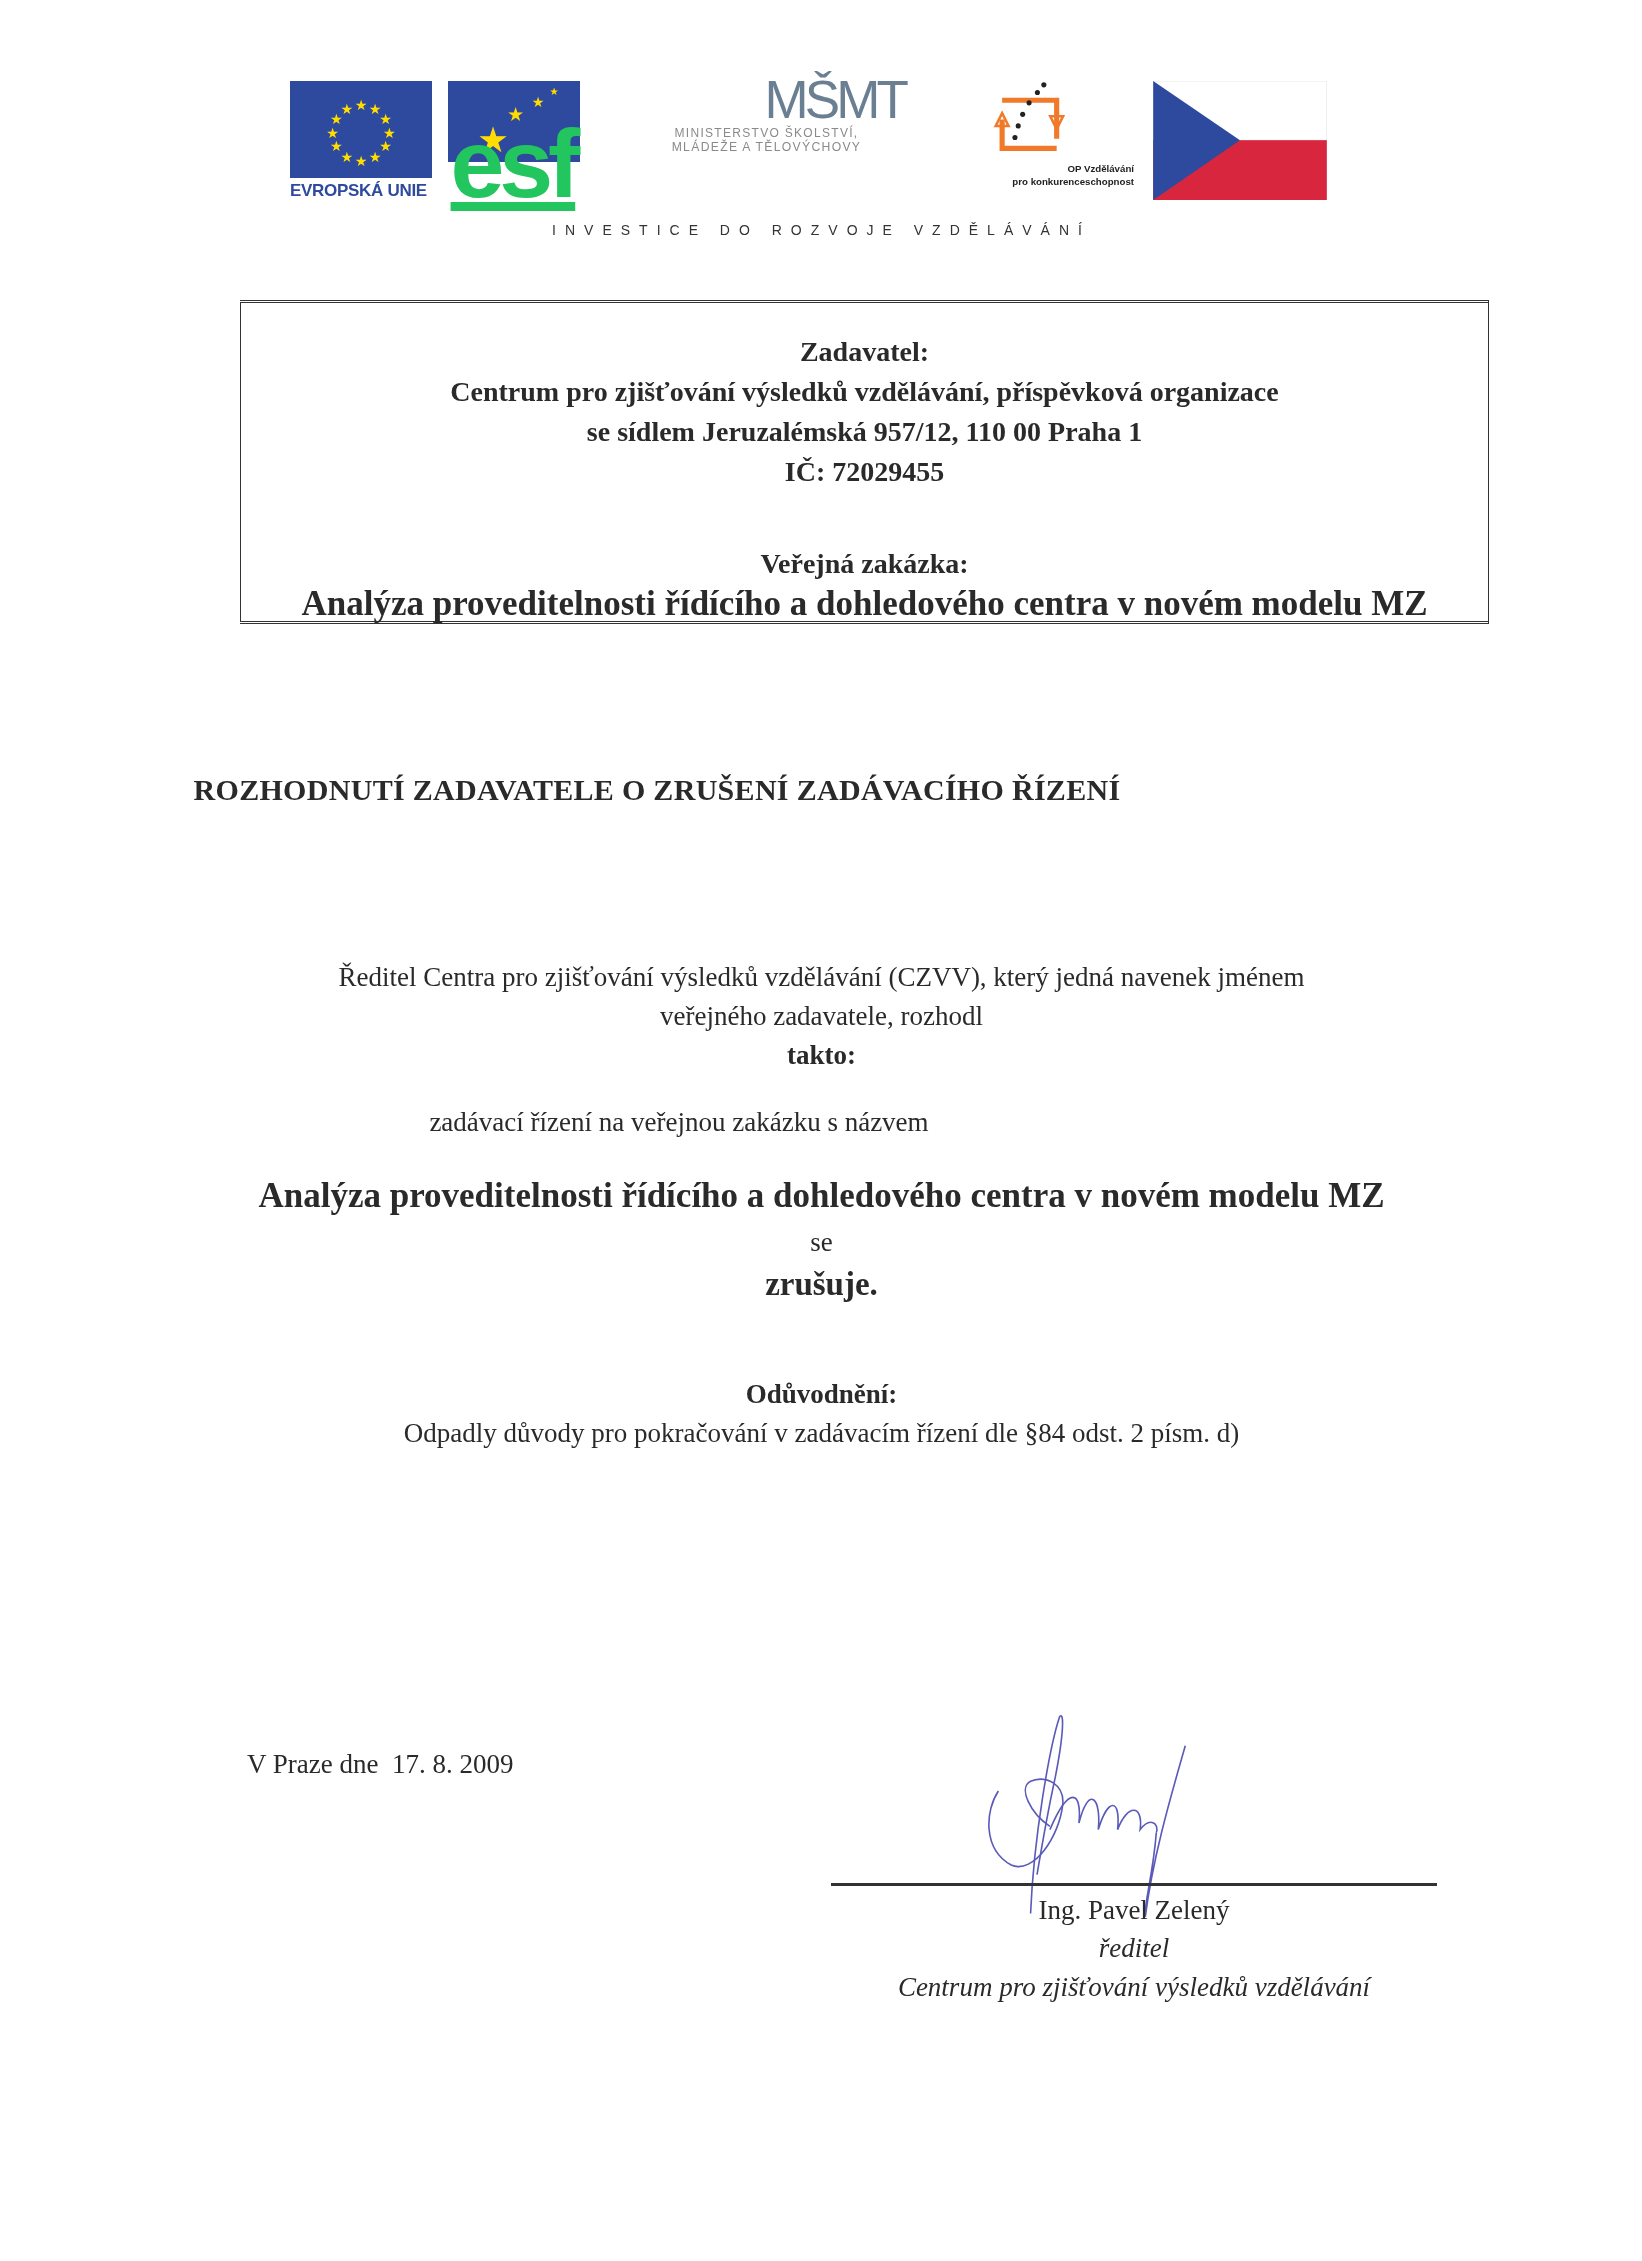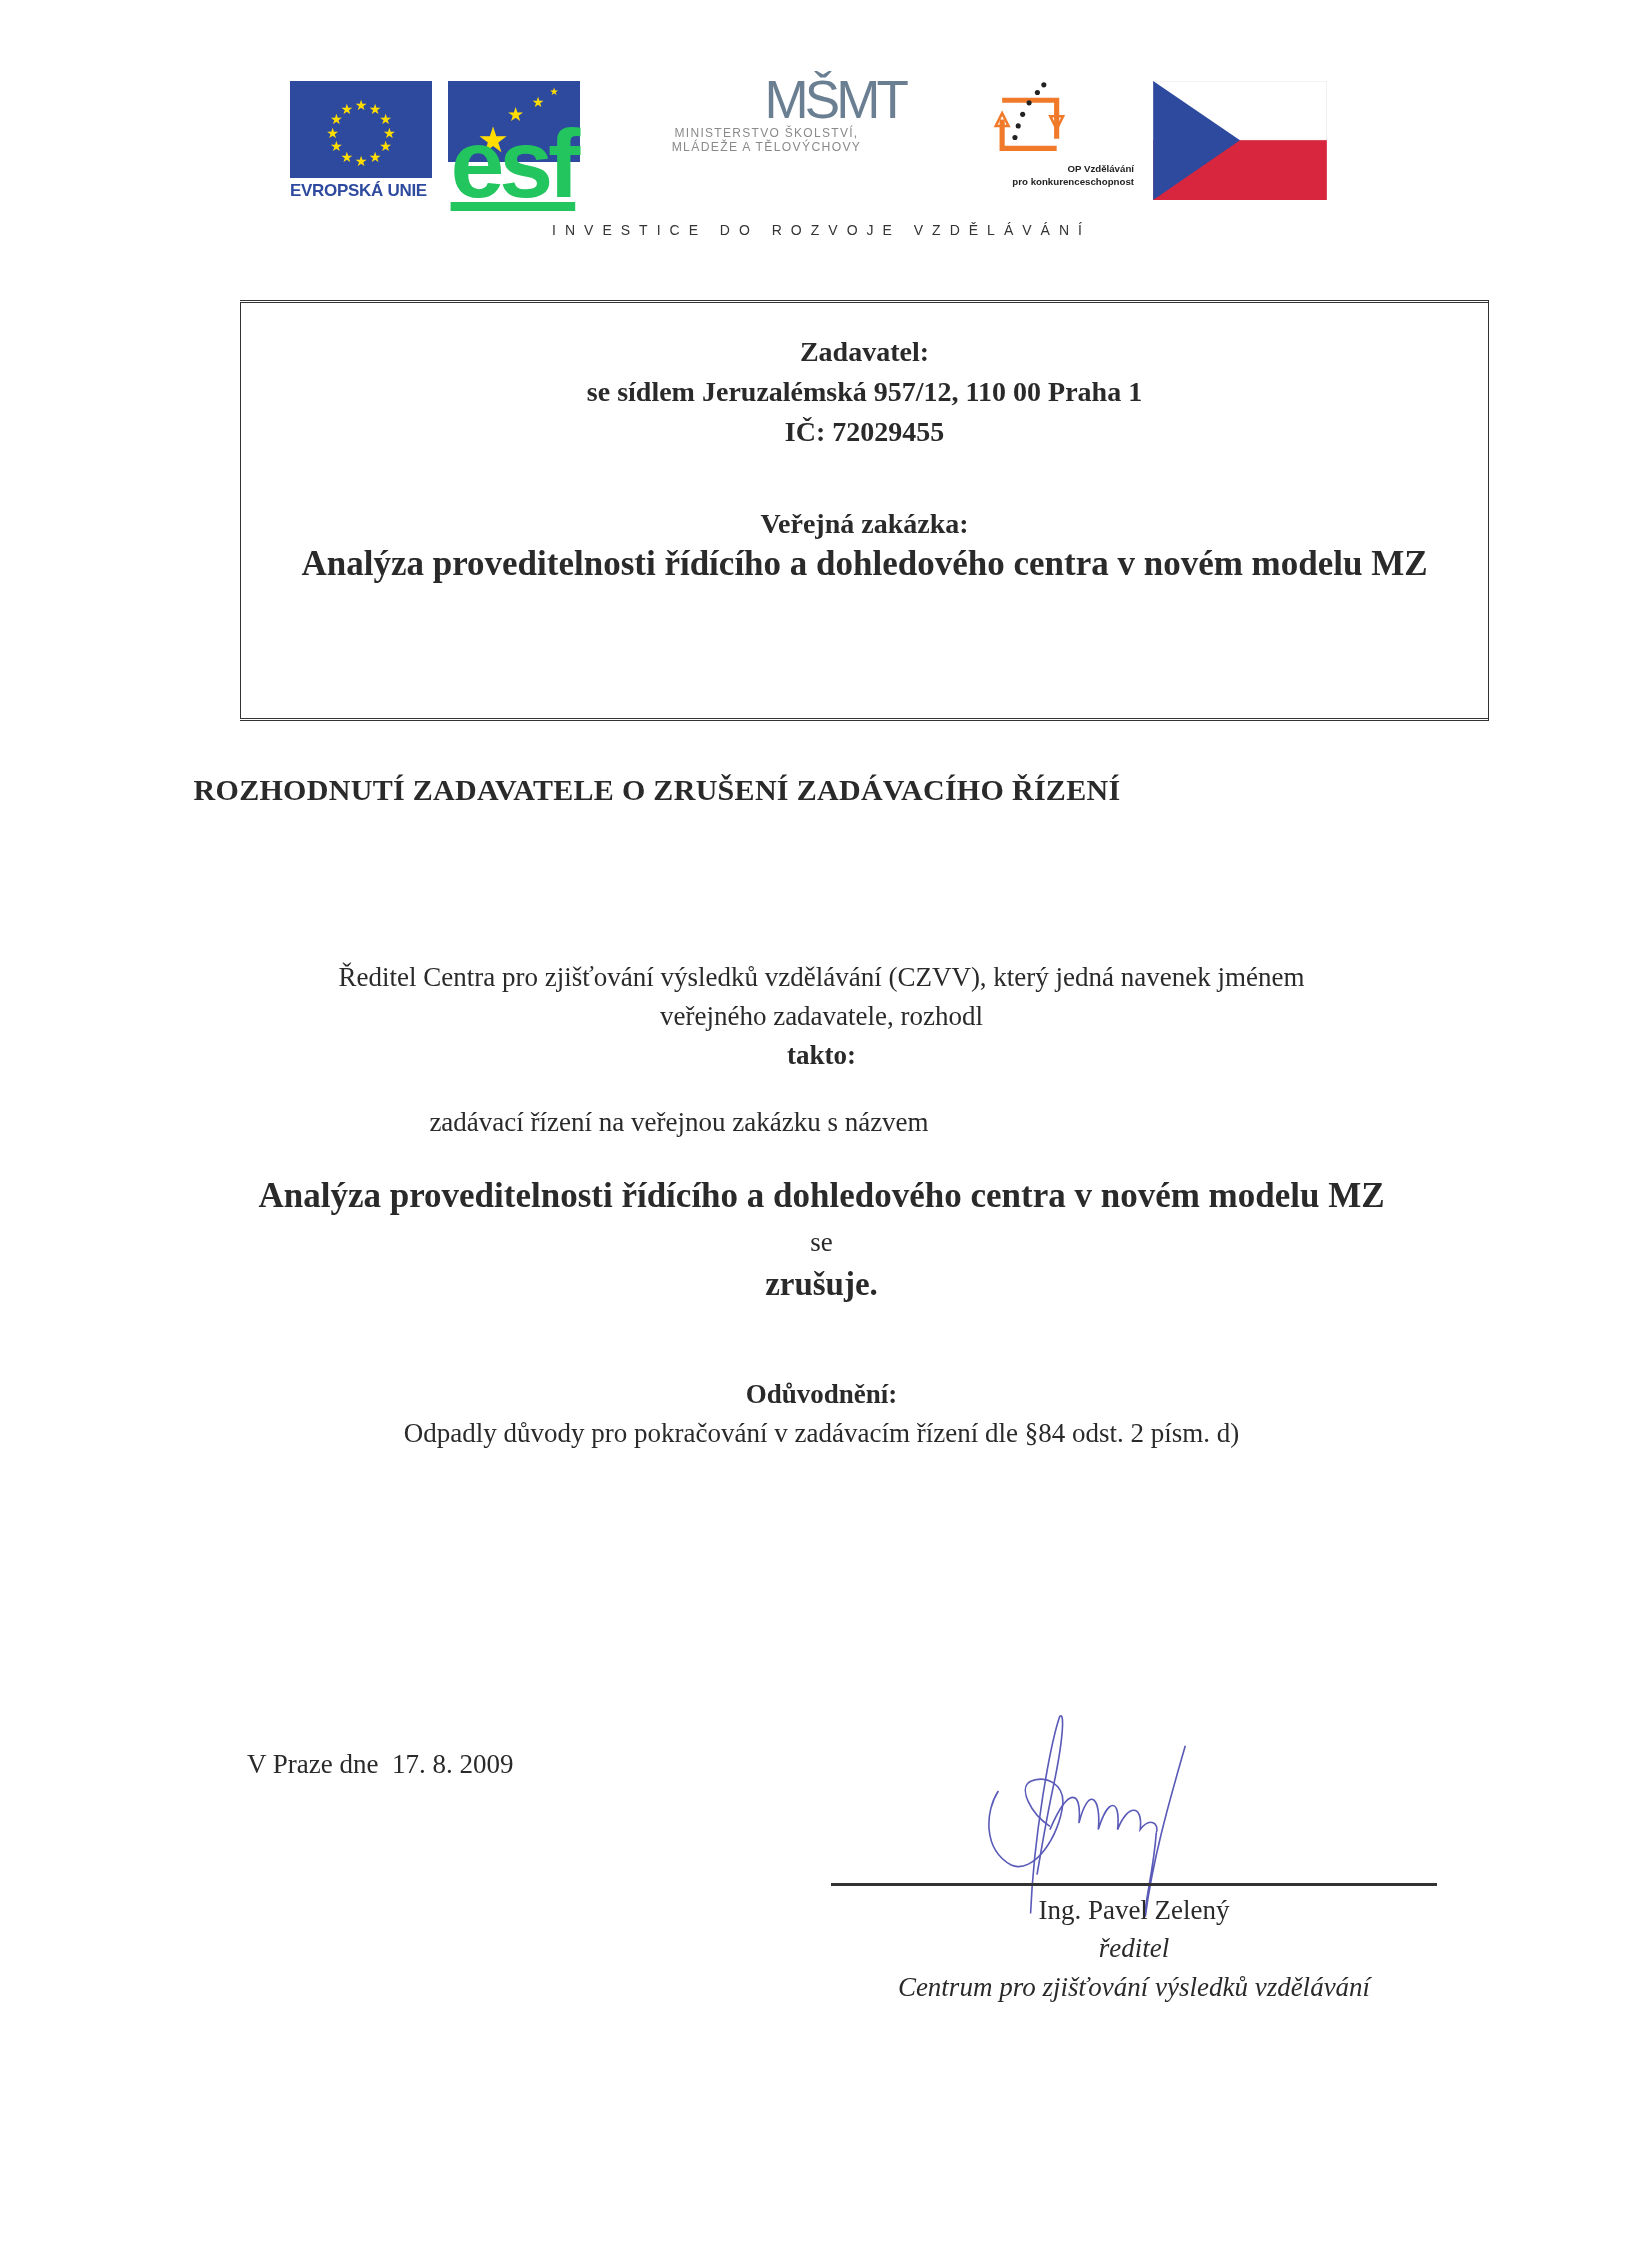--- a/index.html
+++ b/index.html
@@ -19,21 +19,21 @@
   #msmt-line1,#msmt-line2 { font-family:"Liberation Sans",sans-serif; color:#8a8a8a; text-align:center; letter-spacing:1.3px; }
   #msmt-line1 { font-size:12px; margin-top:3.9px; }
   #msmt-line2 { font-size:12.2px; }
   #op-logo { left:928px; top:81px; width:206px; height:122px; }
   #op-mark { width:84px; height:77px; margin:0 auto; position:relative; }
   #op-label { font-family:"Liberation Sans",sans-serif; font-weight:bold; font-size:9.7px; text-align:right; color:#222; line-height:1.3; margin-top:5.2px; }
   #cz-flag { left:1153px; top:81px; width:174px; height:119px; }
   #tagline { left:0; width:1643px; top:222px; font-family:"Liberation Sans",sans-serif; font-size:14px; letter-spacing:9px; color:#333; }
 
   
-  #header-box { left:240px; top:300px; width:1249px; height:421px; border-top:3.2px double #333; border-bottom:3.2px double #333; border-left:1.3px solid #333; border-right:1.3px solid #333; box-sizing:border-box; }
+  #header-box { left:240px; top:300px; width:1249px; height:324px; border-top:3.2px double #333; border-bottom:3.2px double #333; border-left:1.3px solid #333; border-right:1.3px solid #333; box-sizing:border-box; }
   .box-line { font-weight:bold; font-size:28px; line-height:40px; }
   .box-title { font-weight:bold; font-size:35px; line-height:40px; }
 
   .title-main { font-weight:bold; font-size:30px; letter-spacing:0.3px; }
   .body-text { font-size:27px; line-height:39px; }
   .bold-text { font-weight:bold; }
 </style>
 </head>
 <body>
 
@@ -107,20 +107,21 @@
     <rect x="0" y="92" width="270" height="93" fill="#d7263d"></rect>
     <polygon points="0,0 135,92 0,185" fill="#2e4a9e"></polygon>
   </svg>
 </div>
 
 <div id="tagline" class="abs center">INVESTICE DO ROZVOJE VZDĚLÁVÁNÍ</div>
 
 <div id="header-box" class="abs center">
   <div style="height:29px"></div>
   <div class="box-line">Zadavatel:</div>
+  <div class="box-line">Centrum pro zjišťování výsledků vzdělávání, příspěvková organizace</div>
   <div class="box-line">se sídlem Jeruzalémská 957/12, 110 00 Praha 1</div>
   <div class="box-line">IČ: 72029455</div>
   <div style="height:52px"></div>
   <div class="box-line">Veřejná zakázka:</div>
   <div class="box-title">Analýza proveditelnosti řídícího a dohledového centra v novém modelu MZ</div>
 </div>
 
 <div class="abs center title-main" style="left:0;width:1314px;top:773px;">ROZHODNUTÍ ZADAVATELE O ZRUŠENÍ ZADÁVACÍHO ŘÍZENÍ</div>
 
 <div class="abs center body-text" style="left:0;width:1643px;top:958px;">

